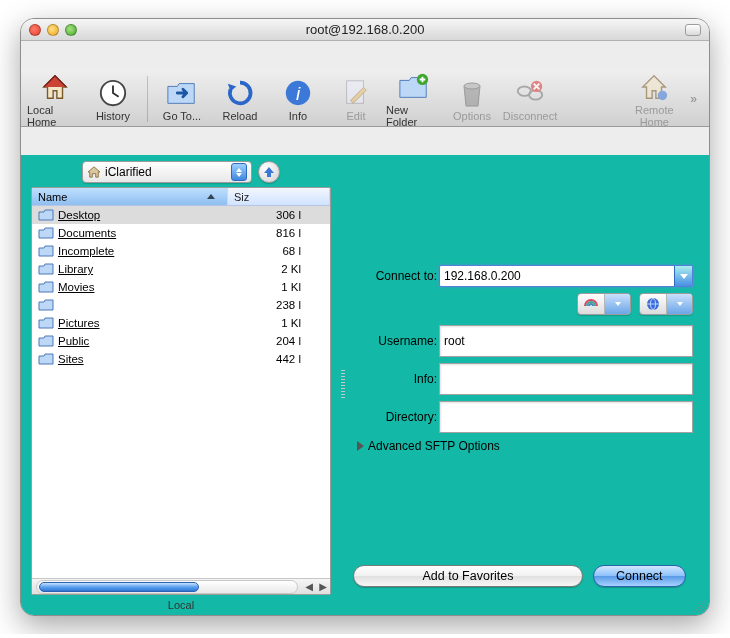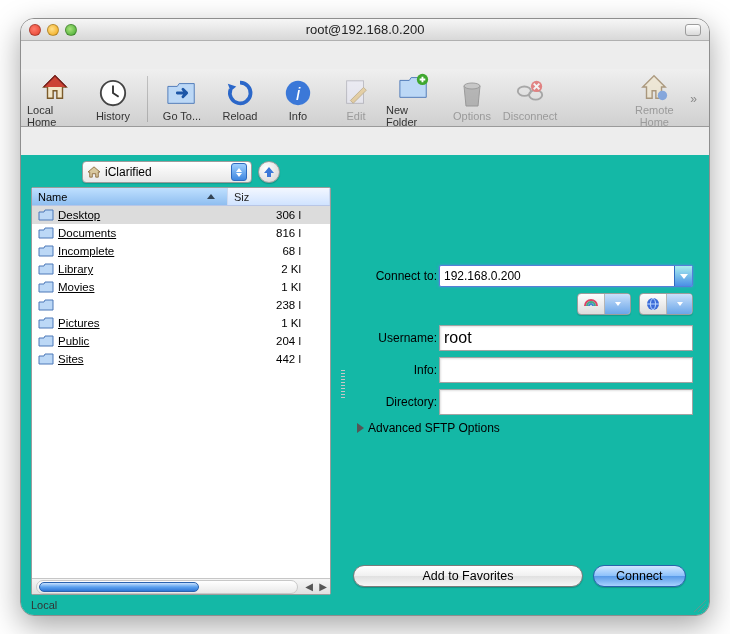--- a/index.html
+++ b/index.html
@@ -113,42 +113,42 @@
   .scrollbar {
     height:16px; background:linear-gradient(#f6f6f6,#e0e0e0);
     border-top:1px solid #c6c6c6; position:relative;
     display:flex; align-items:center;
   }
   .scrollbar .track { flex:1; height:14px; margin:0 4px; background:linear-gradient(#fff,#e9e9e9); border:1px solid #c8c8c8; border-radius:8px; position:relative; }
   .scrollbar .thumb { position:absolute; left:2px; top:1px; height:10px; width:160px; border-radius:6px;
      background: linear-gradient(#c8e2ff,#5ca1ee,#2f76d6); border:1px solid #2a62ad; }
   .scrollbar .sarrow { width:14px;height:14px; display:flex;align-items:center;justify-content:center; color:#555; font-size:10px; }
 
-  .panelabel { font-size:11px; color:#333; margin-top:4px; }
+  .panelabel { text-align:center; font-size:11px; color:#333; margin-top:4px; }
 
   
   .form { margin-top: 100px; }
   .frow { display:flex; align-items:center; margin-bottom:6px; }
   .frow label { width:86px; text-align:right; font-size:12px; padding-right:2px; color:#000; }
   .frow .ctrl { flex:1; }
   .combo {
     height:22px; display:flex; align-items:center;
     border:1px solid #567fd8; background:#fff; border-radius:2px;
     box-shadow: 0 0 3px rgba(90,140,230,0.9);
     padding-left:4px; font-size:12px;
   }
   .combo .cb-arrow {
     margin-left:auto; width:18px; height:20px;
     background: linear-gradient(#aee,#4a8fe6);
     border-left:1px solid #2e6bbf;
     display:flex;align-items:center;justify-content:center;
   }
   .combo .cb-arrow div { width:0;height:0;border-left:4px solid transparent;border-right:4px solid transparent;border-top:5px solid #fff; }
   input.tfield {
-    width:100%; height:26px; font-size:16px;
+    width:100%; height:32px; font-size:12px;
     border:1px solid #a3a3a3; padding:0 4px; background:#fff;
     box-shadow: inset 1px 1px 2px rgba(0,0,0,0.12);
   }
   .pillrow { display:flex; justify-content:flex-end; gap:8px; margin:2px 0 10px 0; }
   .segbtn {
     height:22px; display:flex; border:1px solid #9c9c9c; border-radius:4px; overflow:hidden;
     box-shadow:0 1px 1px rgba(0,0,0,0.15);
     background:linear-gradient(#fefefe,#dcdcdc);
   }
   .segbtn .cell { width:26px; display:flex;align-items:center;justify-content:center; }

